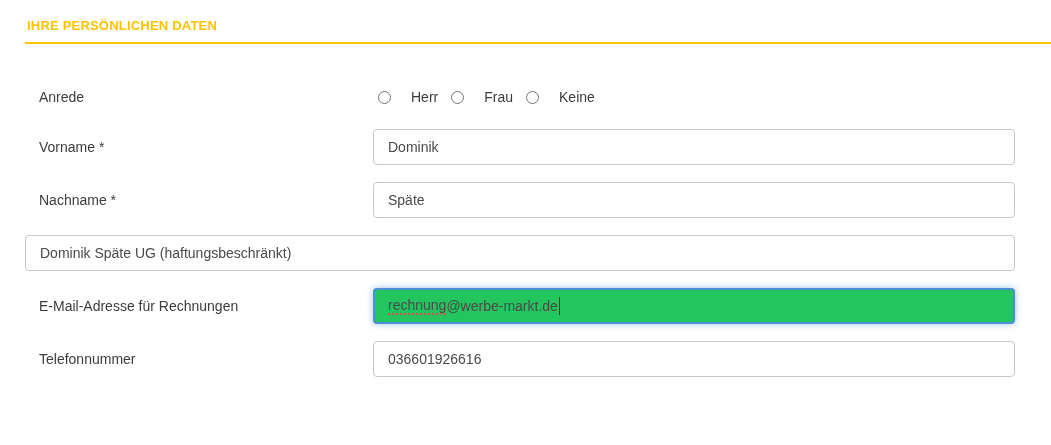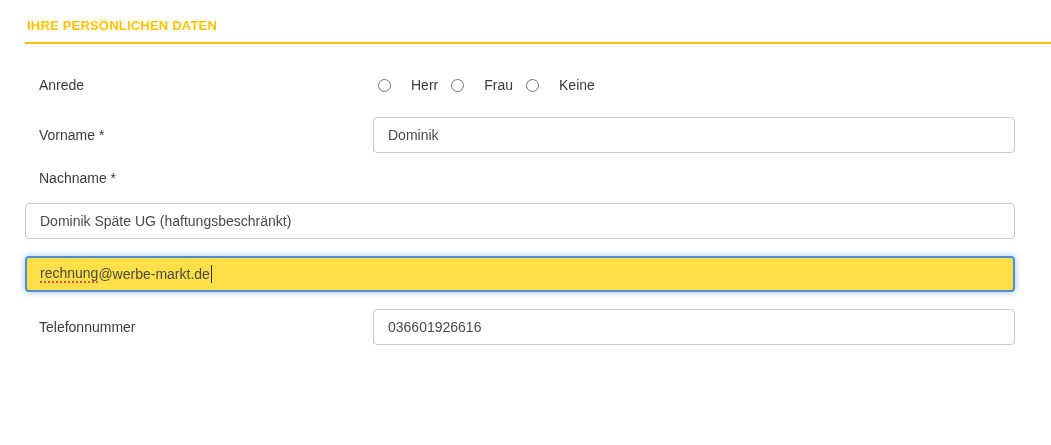--- a/index.html
+++ b/index.html
@@ -16,21 +16,21 @@
     font-weight: bold;
     letter-spacing: 0.2px;
     margin: 18px 16px 0 2px;
     line-height: 15px;
   }
   .section-divider {
     height: 2px;
     background: #fdc504;
     margin-top: 9px;
   }
-  .rows { margin-top: 26px; }
+  .rows { margin-top: 38px; }
   .row {
     display: flex;
     align-items: center;
     margin-bottom: 17px;
   }
   .row.radio-row { height: 30px; }
   .label-cell {
     width: 348px;
     flex: 0 0 348px;
     padding-left: 14px;
@@ -57,21 +57,21 @@
   }
   .input-like {
     width: 100%;
     height: 36px;
     border: 2px solid #4a90d2;
     border-radius: 4px;
     box-shadow: 0 0 7px rgba(74, 144, 210, 0.55);
     padding: 0 13px;
     font-size: 14px;
     color: #4a4a49;
-    background: #fde047;
+    background: #22c55e;
     display: flex;
     align-items: center;
   }
   .misspelled {
     border-bottom: 2px dotted #dd4f43;
     padding-bottom: 0px;
   }
   .caret {
     width: 1px;
     height: 18px;
@@ -134,30 +134,34 @@
 
     <div class="row">
       <div class="label-cell">Vorname *</div>
       <div class="control-cell">
         <input class="text-input" type="text" value="Dominik" style="">
       </div>
     </div>
 
     <div class="row">
       <div class="label-cell">Nachname *</div>
+      <div class="control-cell">
+        <input class="text-input" type="text" value="Späte" style="">
+      </div>
     </div>
 
     <div class="row">
       <div class="control-cell">
         <input class="text-input" type="text" value="Dominik Späte UG (haftungsbeschränkt)" style="">
       </div>
     </div>
 
 
     <div class="row">
+      <div class="label-cell">E-Mail-Adresse für Rechnungen</div>
       <div class="control-cell">
         <div class="input-like">
           <span class="misspelled">rechnung</span>
           <span>@werbe-markt.de</span>
           <span class="caret"></span>
         </div>
       </div>
     </div>
 
     <div class="row">

